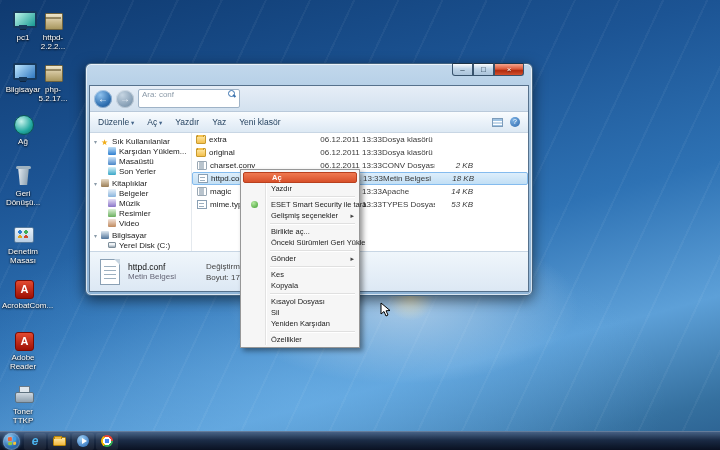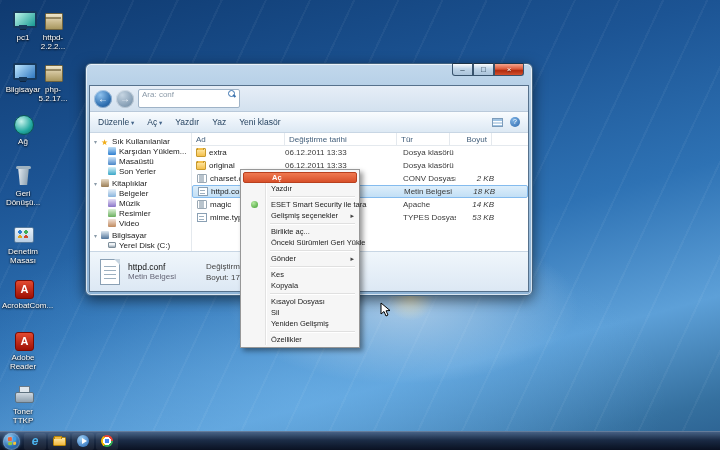--- a/index.html
+++ b/index.html
@@ -102,21 +102,21 @@
   .si-disk { background:linear-gradient(#eef2f5 40%,#9aa8b4); border:1px solid #7e8e9a; border-radius:1px; height:6px; vertical-align:0; }
 
   .flist { flex:1; position:relative; font-size:8px; color:#1c1c1c; overflow:hidden; }
   .fhead { height:13px; border-bottom:1px solid #e4e9ee; color:#44607c; display:flex; }
   .fh { padding:2px 0 0 4px; border-right:1px solid #e4e9ee; height:13px; }
   .fh-name { width:93px; } .fh-date { width:112px; } .fh-type { width:53px; } .fh-size { width:42px; text-align:right; padding-right:4px; }
   .frow { height:13px; display:flex; align-items:center; position:relative; }
   .frow.sel { background:linear-gradient(#ddeefb,#c2dff5); border:1px solid #84bbee; border-radius:2px; height:13px; }
   .fc { white-space:nowrap; overflow:hidden; }
   .fc-name { width:93px; padding-left:4px; display:flex; align-items:flex-start; gap:3px; }
-  .fc-date { width:118px; color:#3a3a3a; } .fc-type { width:53px; color:#3a3a3a; } .fc-size { width:42px; text-align:right; padding-right:4px; color:#3a3a3a;font-style:italic; }
+  .fc-date { width:97px; color:#3a3a3a;text-align:right; } .fc-type { width:53px; color:#3a3a3a; } .fc-size { width:42px; text-align:right; padding-right:4px; color:#3a3a3a;font-style:italic; }
   .fi { display:inline-block; width:10px; height:9px; position:relative; flex:0 0 10px; }
   .fi-folder { background:linear-gradient(#ffe9a8,#f4c04c); border:1px solid #c89a2e; border-radius:1px; }
   .fi-folder::before { content:""; position:absolute; left:0; top:-2px; width:5px; height:2px; background:#f4c04c; border:1px solid #c89a2e; border-bottom:0; border-radius:1px 1px 0 0; }
   .fi-file { background:#fff; border:1px solid #9aa8b4; border-radius:1px; width:8px; margin-left:1px;
      background-image:linear-gradient(#b9c4cd 0 1px,transparent 1px); background-size:5px 1px; background-repeat:repeat-y; background-position:1px 2px; }
   .fi-text { background:#fff; border:1px solid #8aa0b4; width:8px; margin-left:1px;
      background-image:repeating-linear-gradient(#9db0c0 0 1px,transparent 1px 3px); background-size:5px 7px; background-repeat:no-repeat; background-position:1px 2px; }
 
   .details { height:40px; flex:0 0 40px; background:linear-gradient(#f0f6fb,#dce8f4); border-top:1px solid #c8d6e4;
     display:flex; align-items:center; padding:0 10px; gap:8px; font-size:8px; color:#333; }
@@ -254,26 +254,20 @@
           <div class="srow" style="padding-left:14px"><span class="si si-doc"></span><span>Belgeler</span></div>
           <div class="srow" style="padding-left:14px"><span class="si si-mus"></span><span>Müzik</span></div>
           <div class="srow" style="padding-left:14px"><span class="si si-pic"></span><span>Resimler</span></div>
           <div class="srow" style="padding-left:14px"><span class="si si-vid"></span><span>Video</span></div>
           <div class="srow group"><span class="exp">▾</span><span class="si si-pc"></span><span>Bilgisayar</span></div>
           <div class="srow" style="padding-left:14px"><span class="si si-disk"></span><span>Yerel Disk (C:)</span></div>
 
         </div>
 
         <div class="flist">
-          <div class="fhead">
-            <div class="fh fh-name">Ad</div>
-            <div class="fh fh-date">Değiştirme tarihi</div>
-            <div class="fh fh-type">Tür</div>
-            <div class="fh fh-size">Boyut</div>
-          </div>
           <div class="frow">
             <div class="fc fc-name">
                 <span class="fi fi-folder"></span>
                 <span>extra</span>
               </div>
             <div class="fc fc-date">06.12.2011 13:33</div>
             <div class="fc fc-type">Dosya klasörü</div>
             <div class="fc fc-size"></div>
           </div>
           <div class="frow">
@@ -349,21 +343,21 @@
     <div class="mi">Birlikte aç...</div>
     <div class="mi">Önceki Sürümleri Geri Yükle</div>
     <div class="msep"></div>
     <div class="mi sub">Gönder</div>
     <div class="msep"></div>
     <div class="mi">Kes</div>
     <div class="mi">Kopyala</div>
     <div class="msep"></div>
     <div class="mi">Kısayol Dosyası</div>
     <div class="mi">Sil</div>
-    <div class="mi">Yeniden Gelişmiş</div>
+    <div class="mi">Yeniden Karşıdan</div>
     <div class="msep"></div>
     <div class="mi">Özellikler</div>
   </div>
 
   <svg id="cursor" width="12" height="16" viewBox="0 0 12 16">
     <polygon points="1,1 1,12 4,9.5 6,14 8,13 6,8.8 10,8.5" fill="#fff" stroke="#000" stroke-width="1"></polygon>
   </svg>
 
   <div id="taskbar">
     <div class="orb">

